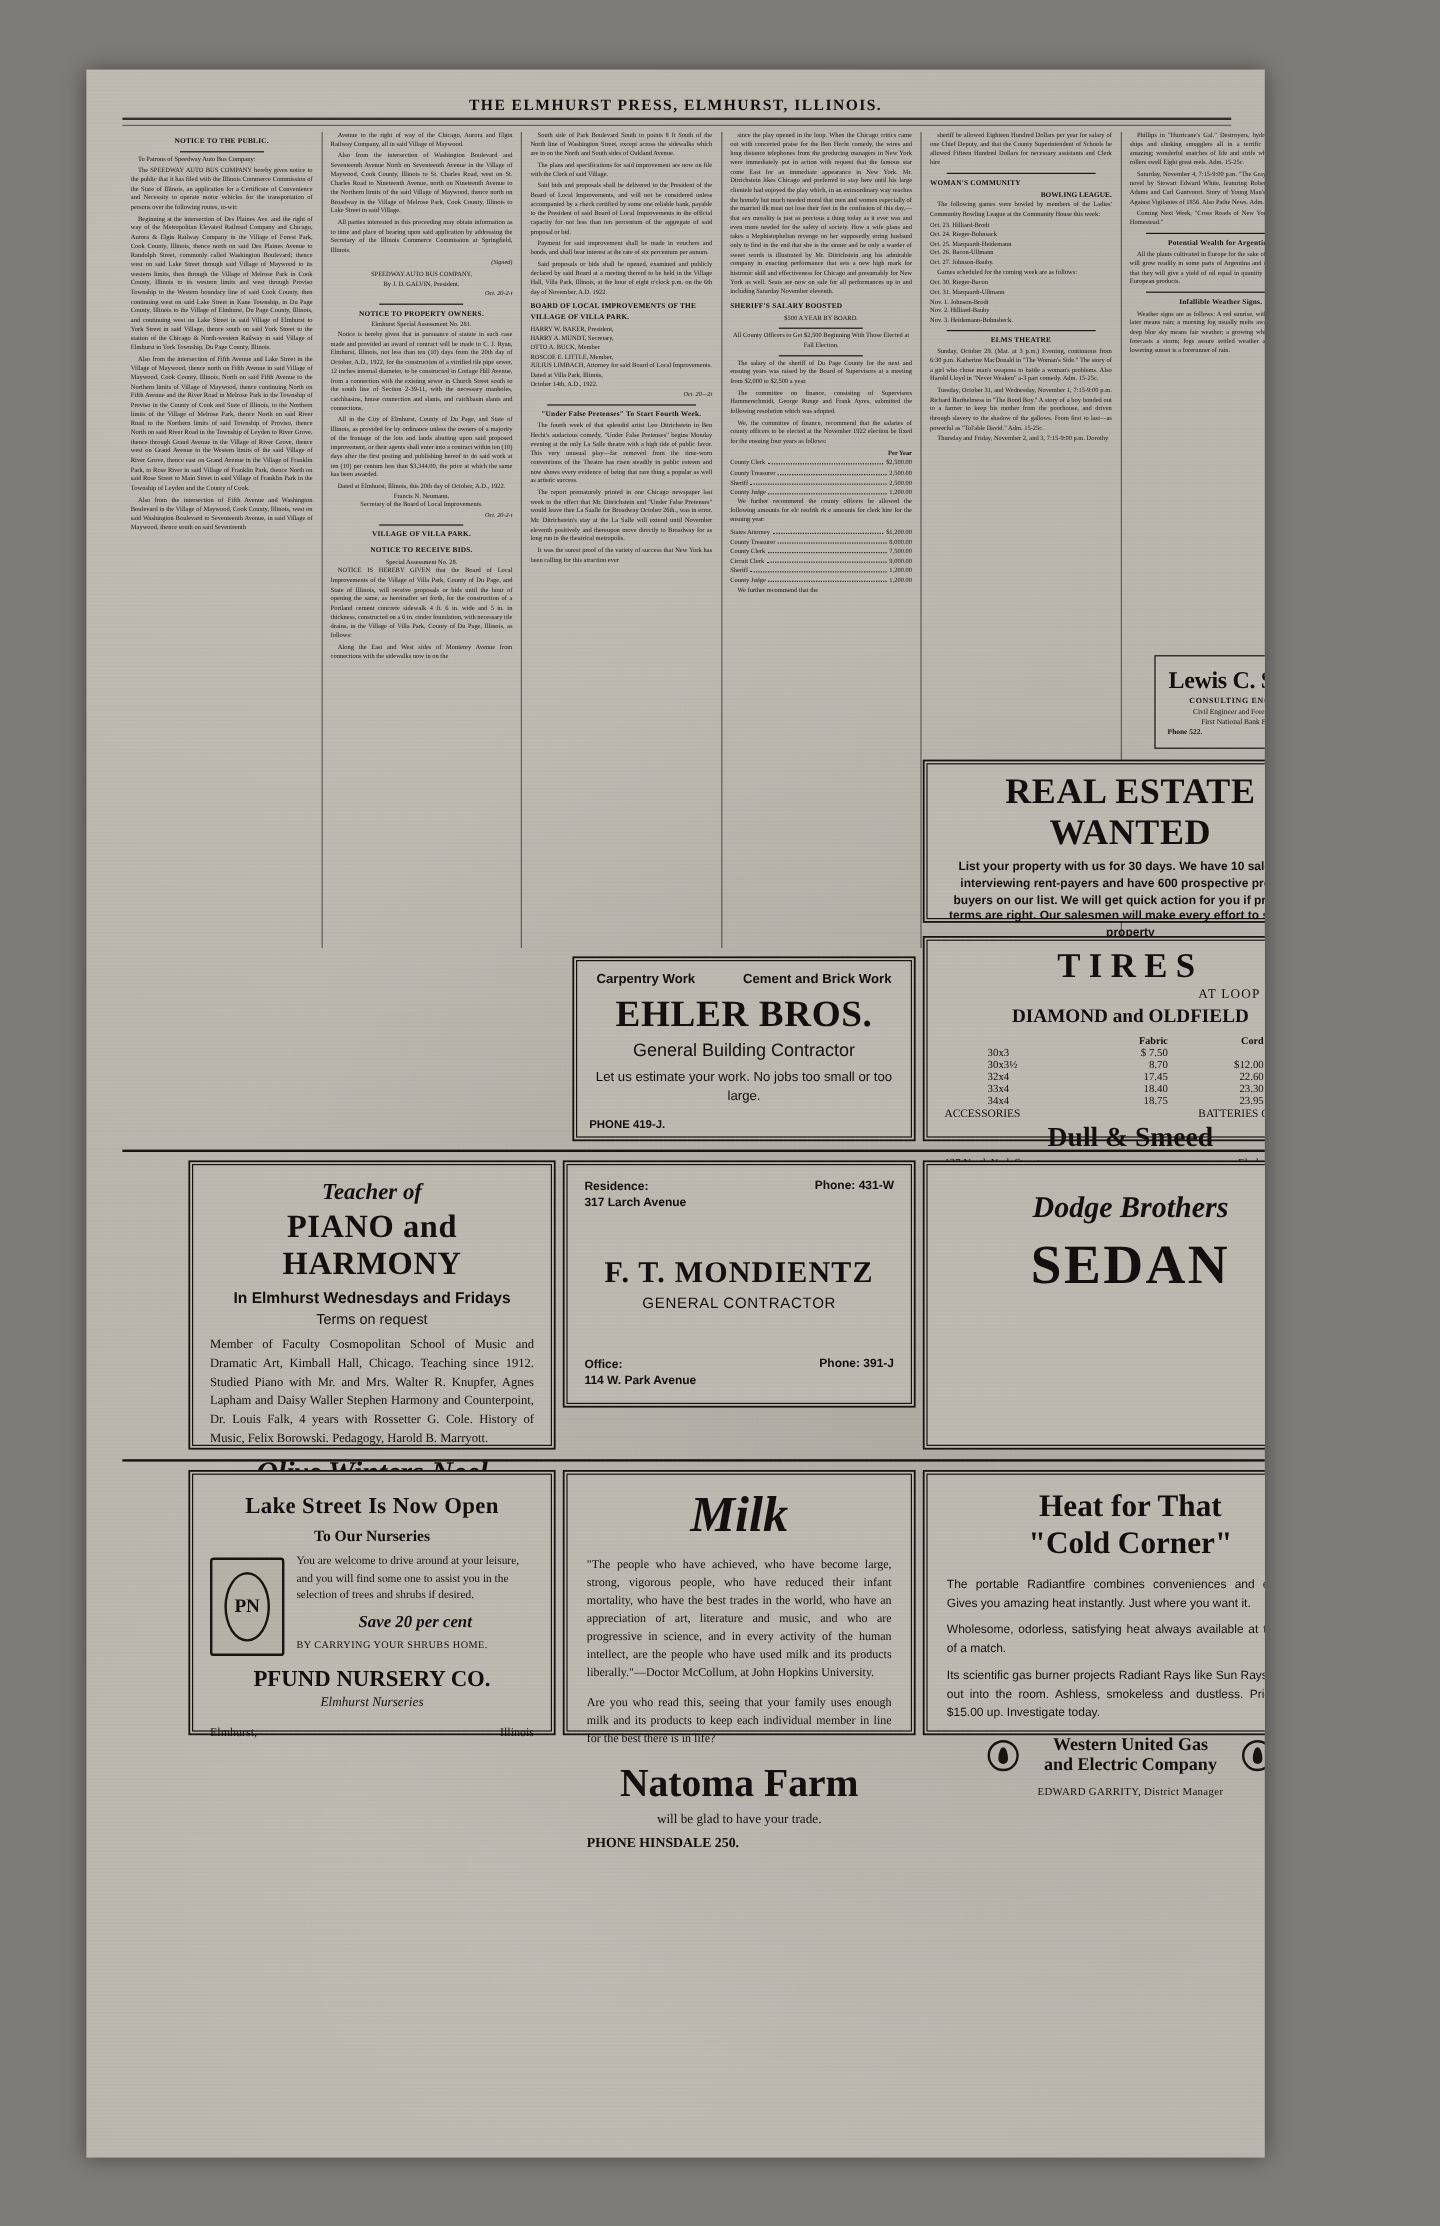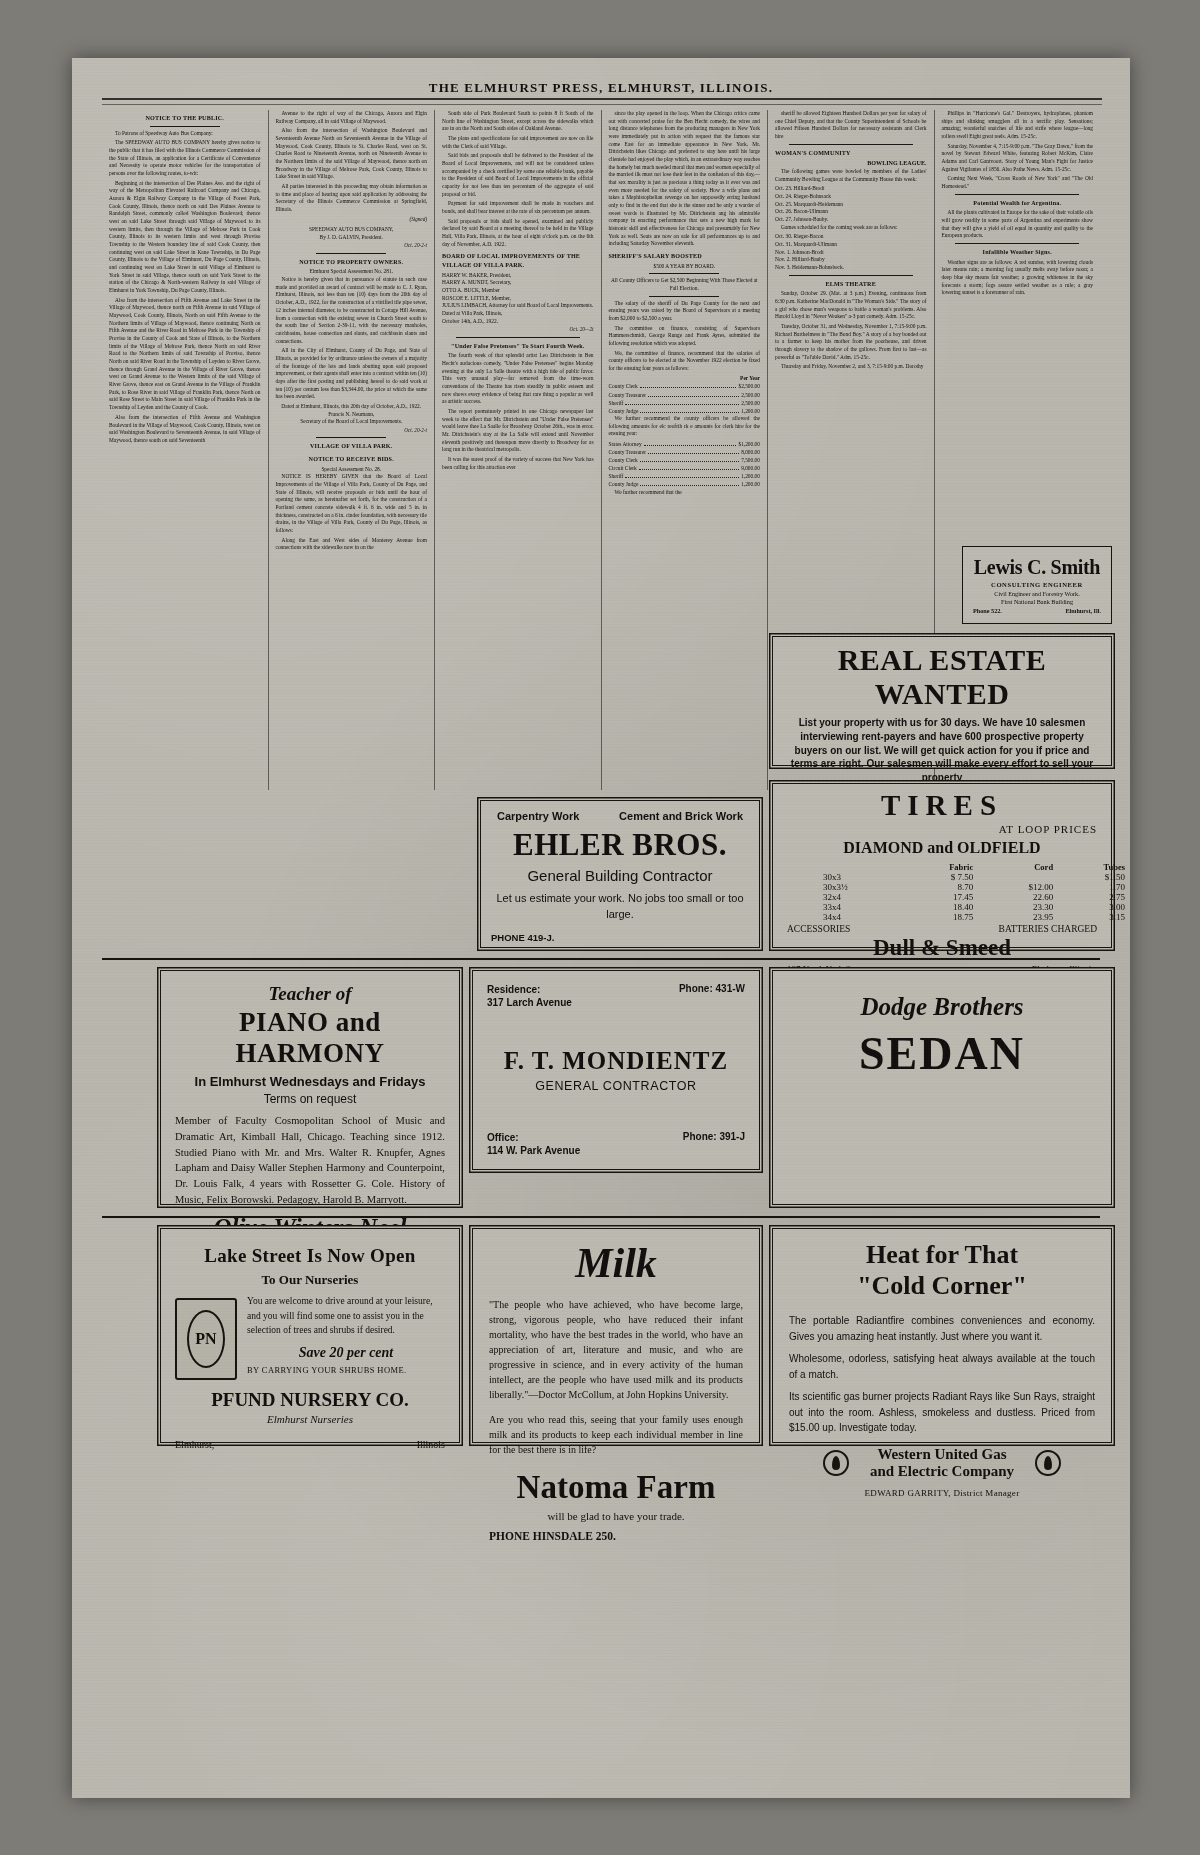--- a/index.html
+++ b/index.html
@@ -5,21 +5,21 @@
   * { box-sizing: border-box; }
   html, body { margin:0; padding:0; }
   body {
     width:1200px; height:1855px;
     background:#7e7c77;
     font-family:"Liberation Serif", serif;
     overflow:hidden;
   }
   .page {
     position:absolute; left:72px; top:58px;
-    width:1058px; height:1740px;
+    width:982px; height:1740px;
     background:#b9b6ad;
     background-image:
       radial-gradient(circle at 18% 12%, rgba(255,255,255,.10), transparent 42%),
       radial-gradient(circle at 72% 62%, rgba(0,0,0,.07), transparent 48%),
       radial-gradient(circle at 40% 88%, rgba(255,255,255,.07), transparent 40%);
     box-shadow:0 0 18px rgba(0,0,0,.45);
     color:#12100e;
     overflow:hidden;
   }
   .grain { position:absolute; inset:0; pointer-events:none; opacity:.32;

